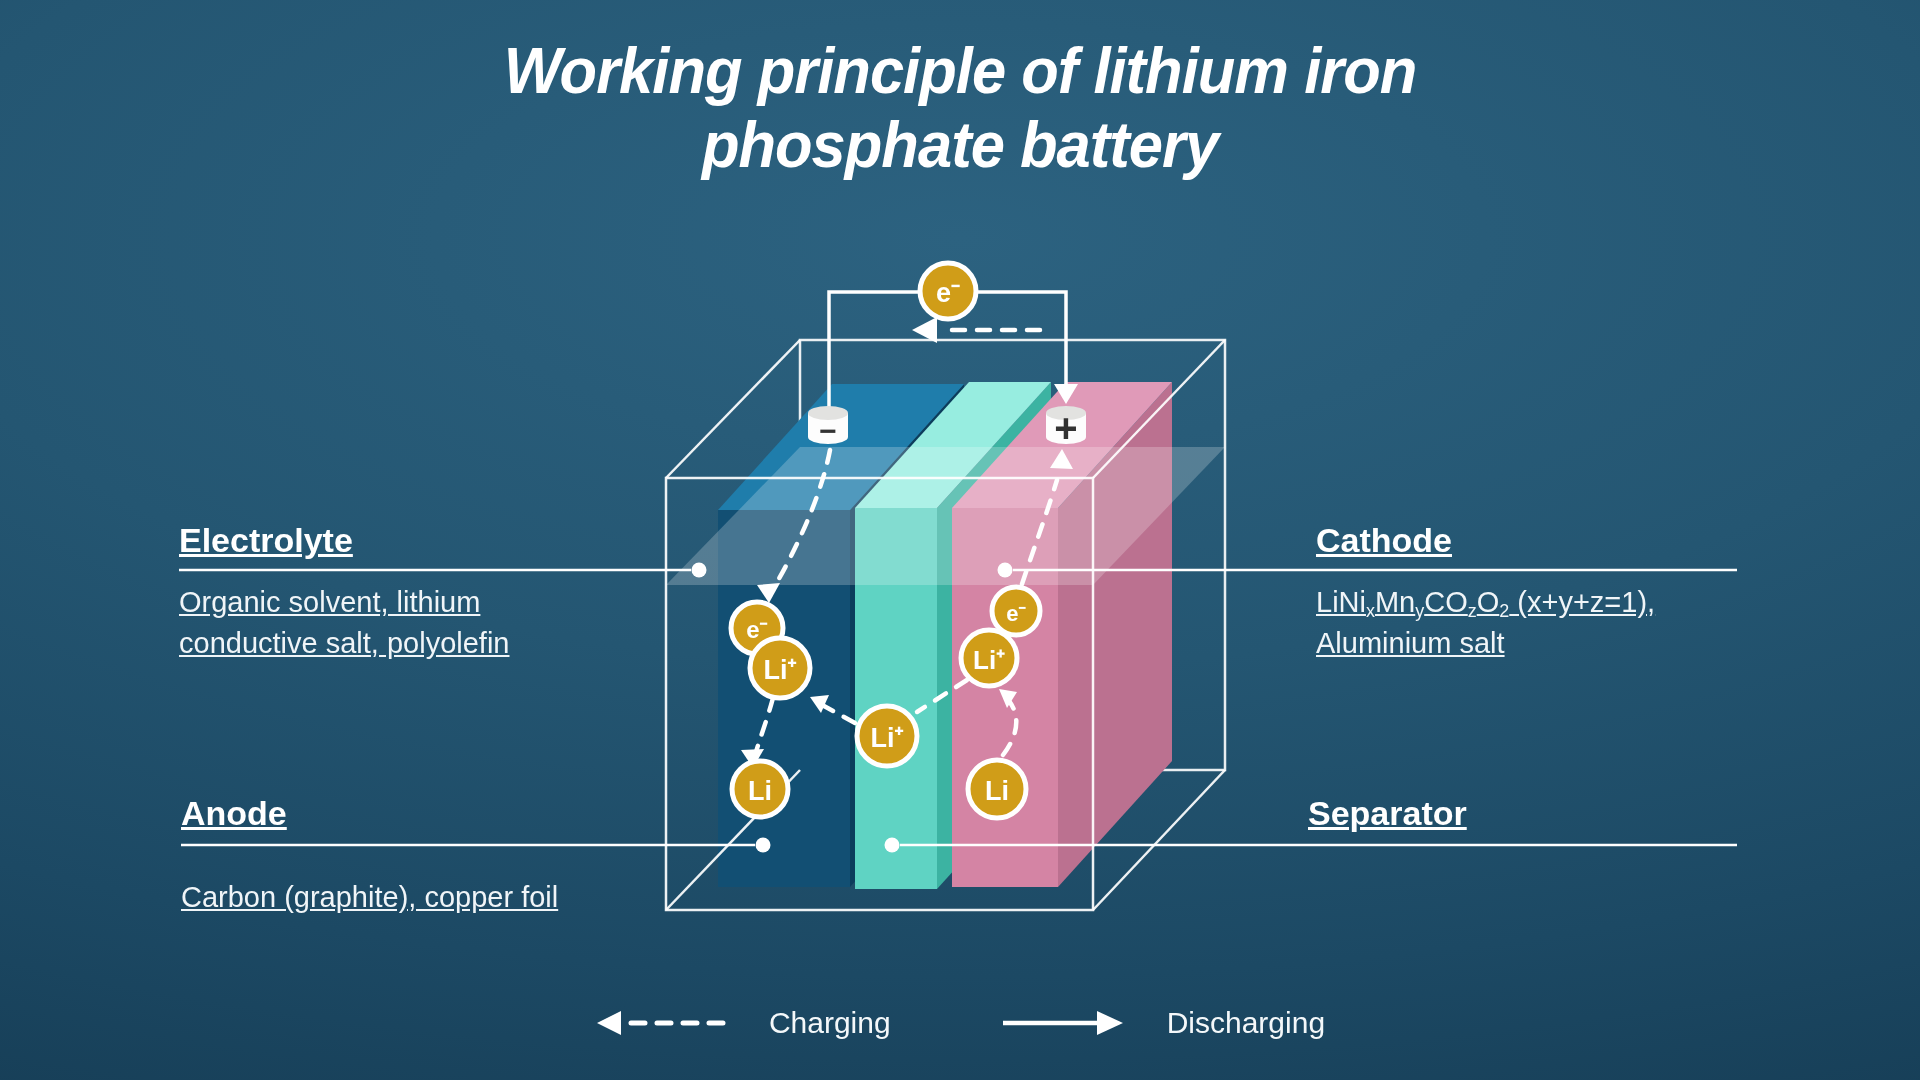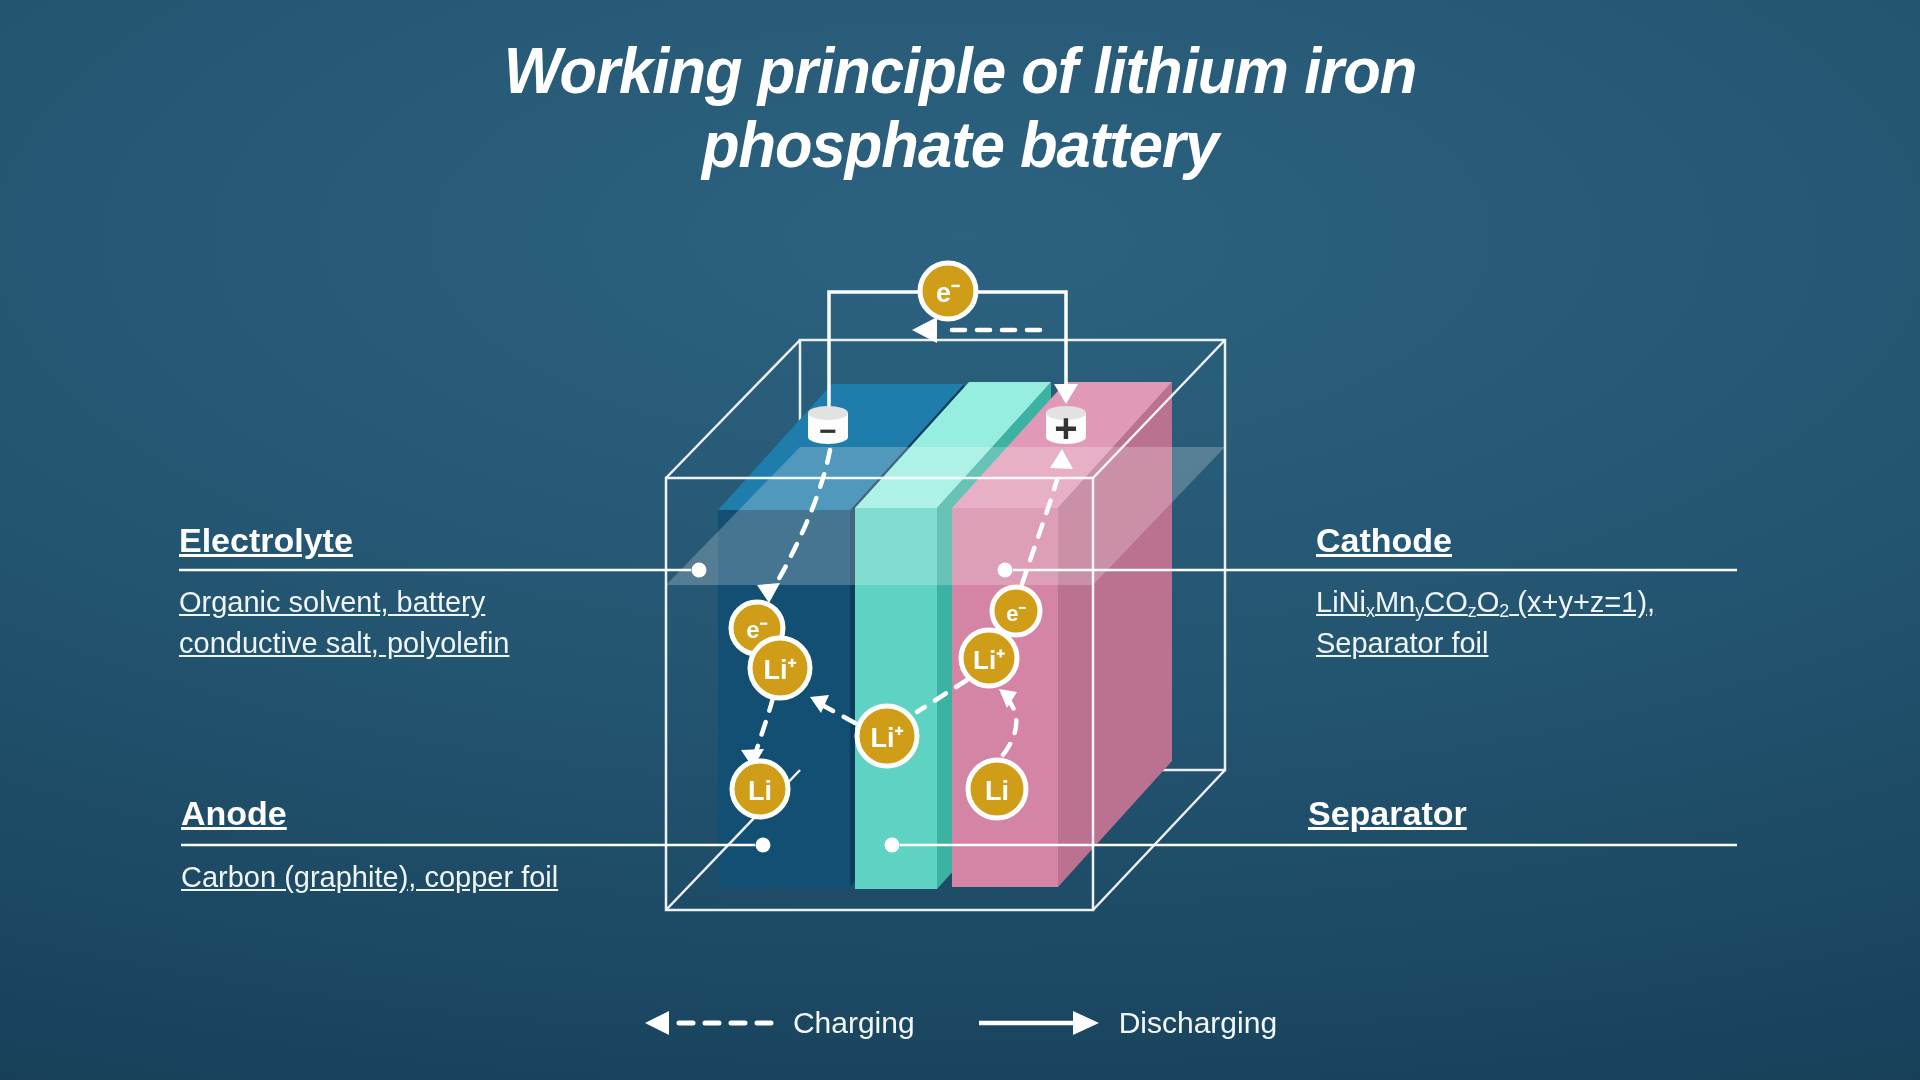--- a/index.html
+++ b/index.html
@@ -19,21 +19,21 @@
     font-size:64px;line-height:74px;letter-spacing:-1px;
     transform:scaleX(.96);transform-origin:50% 0;
     color:#ffffff;
   }
   .lbl{position:absolute;text-decoration:underline;}
   .lbl-h{font-weight:700;font-size:34px;line-height:38px;color:#ffffff;}
   .lbl-b{font-weight:400;font-size:29px;line-height:41px;color:#f0f5f8;}
   sub{font-size:0.62em;vertical-align:-0.28em;line-height:0;}
   .legend{
     position:absolute;top:1006px;left:0;width:100%;
-    display:flex;align-items:center;justify-content:center;gap:18px;
+    display:flex;align-items:center;justify-content:center;gap:42px;
     font-size:30px;color:#f4f8fa;
   }
   .legend .gap{width:26px;}
   .legend svg{display:block;}
 </style>
 </head>
 <body>
 
 <div class="stage">
 
@@ -148,32 +148,32 @@
     </g>
   </svg>
 
   <div class="title">
     <div>Working principle of lithium iron</div>
     <div>phosphate battery</div>
   </div>
 
   <div class="lbl lbl-h" style="left:179px;top:521px;">Electrolyte</div>
   <div class="lbl lbl-b" style="left:179px;top:582px;">
-    <div>Organic solvent, battery</div>
+    <div>Organic solvent, lithium</div>
     <div>conductive salt, polyolefin</div>
   </div>
 
   <div class="lbl lbl-h" style="left:1316px;top:521px;">Cathode</div>
   <div class="lbl lbl-b" style="left:1316px;top:582px;">
     <div>LiNi<sub>x</sub>Mn<sub>y</sub>CO<sub>z</sub>O<sub>2</sub> (x+y+z=1),</div>
-    <div>Separator foil</div>
+    <div>Aluminium salt</div>
   </div>
 
   <div class="lbl lbl-h" style="left:181px;top:794px;">Anode</div>
-  <div class="lbl lbl-b" style="left:181px;top:857px;">
+  <div class="lbl lbl-b" style="left:181px;top:877px;">
     <div>Carbon (graphite), copper foil</div>
   </div>
 
   <div class="lbl lbl-h" style="left:1308px;top:794px;">Separator</div>
   <div class="lbl lbl-b" style="left:1308px;top:857px;">
   </div>
 
   <div class="legend">
     <svg width="132" height="28" viewBox="0 0 132 28">
       <polygon points="2,14 26,2 26,26" fill="#ffffff"></polygon>

